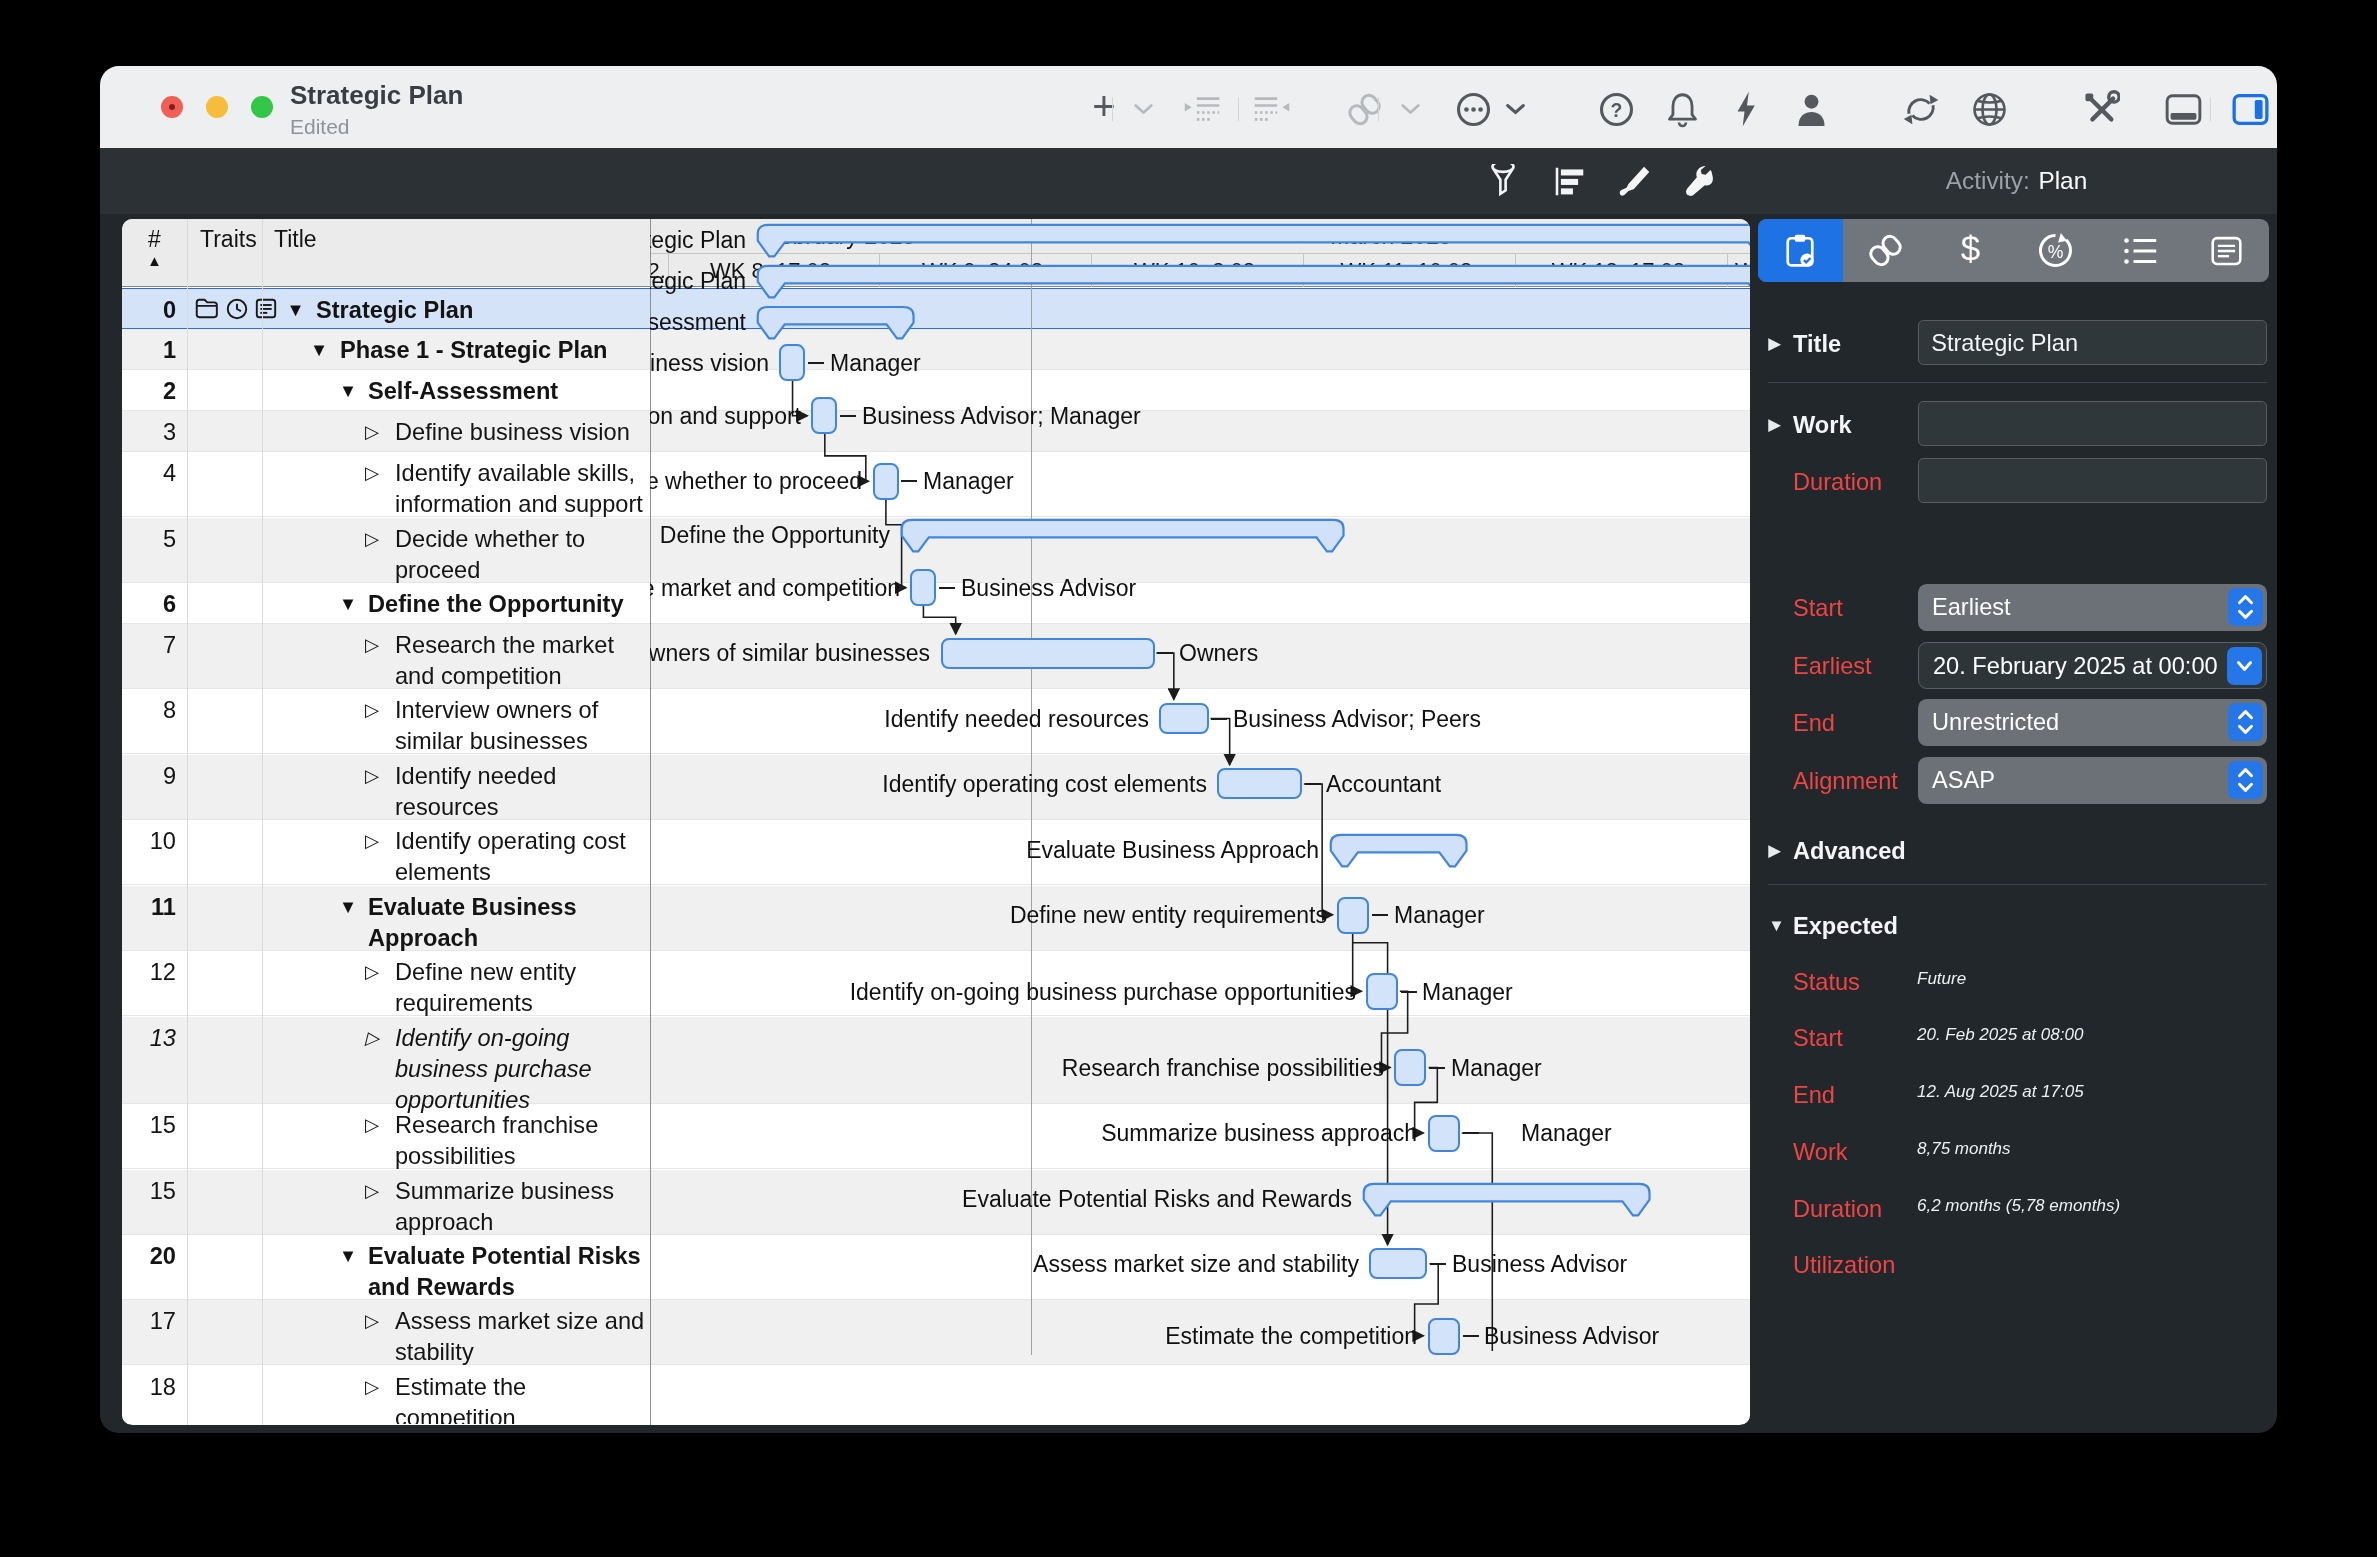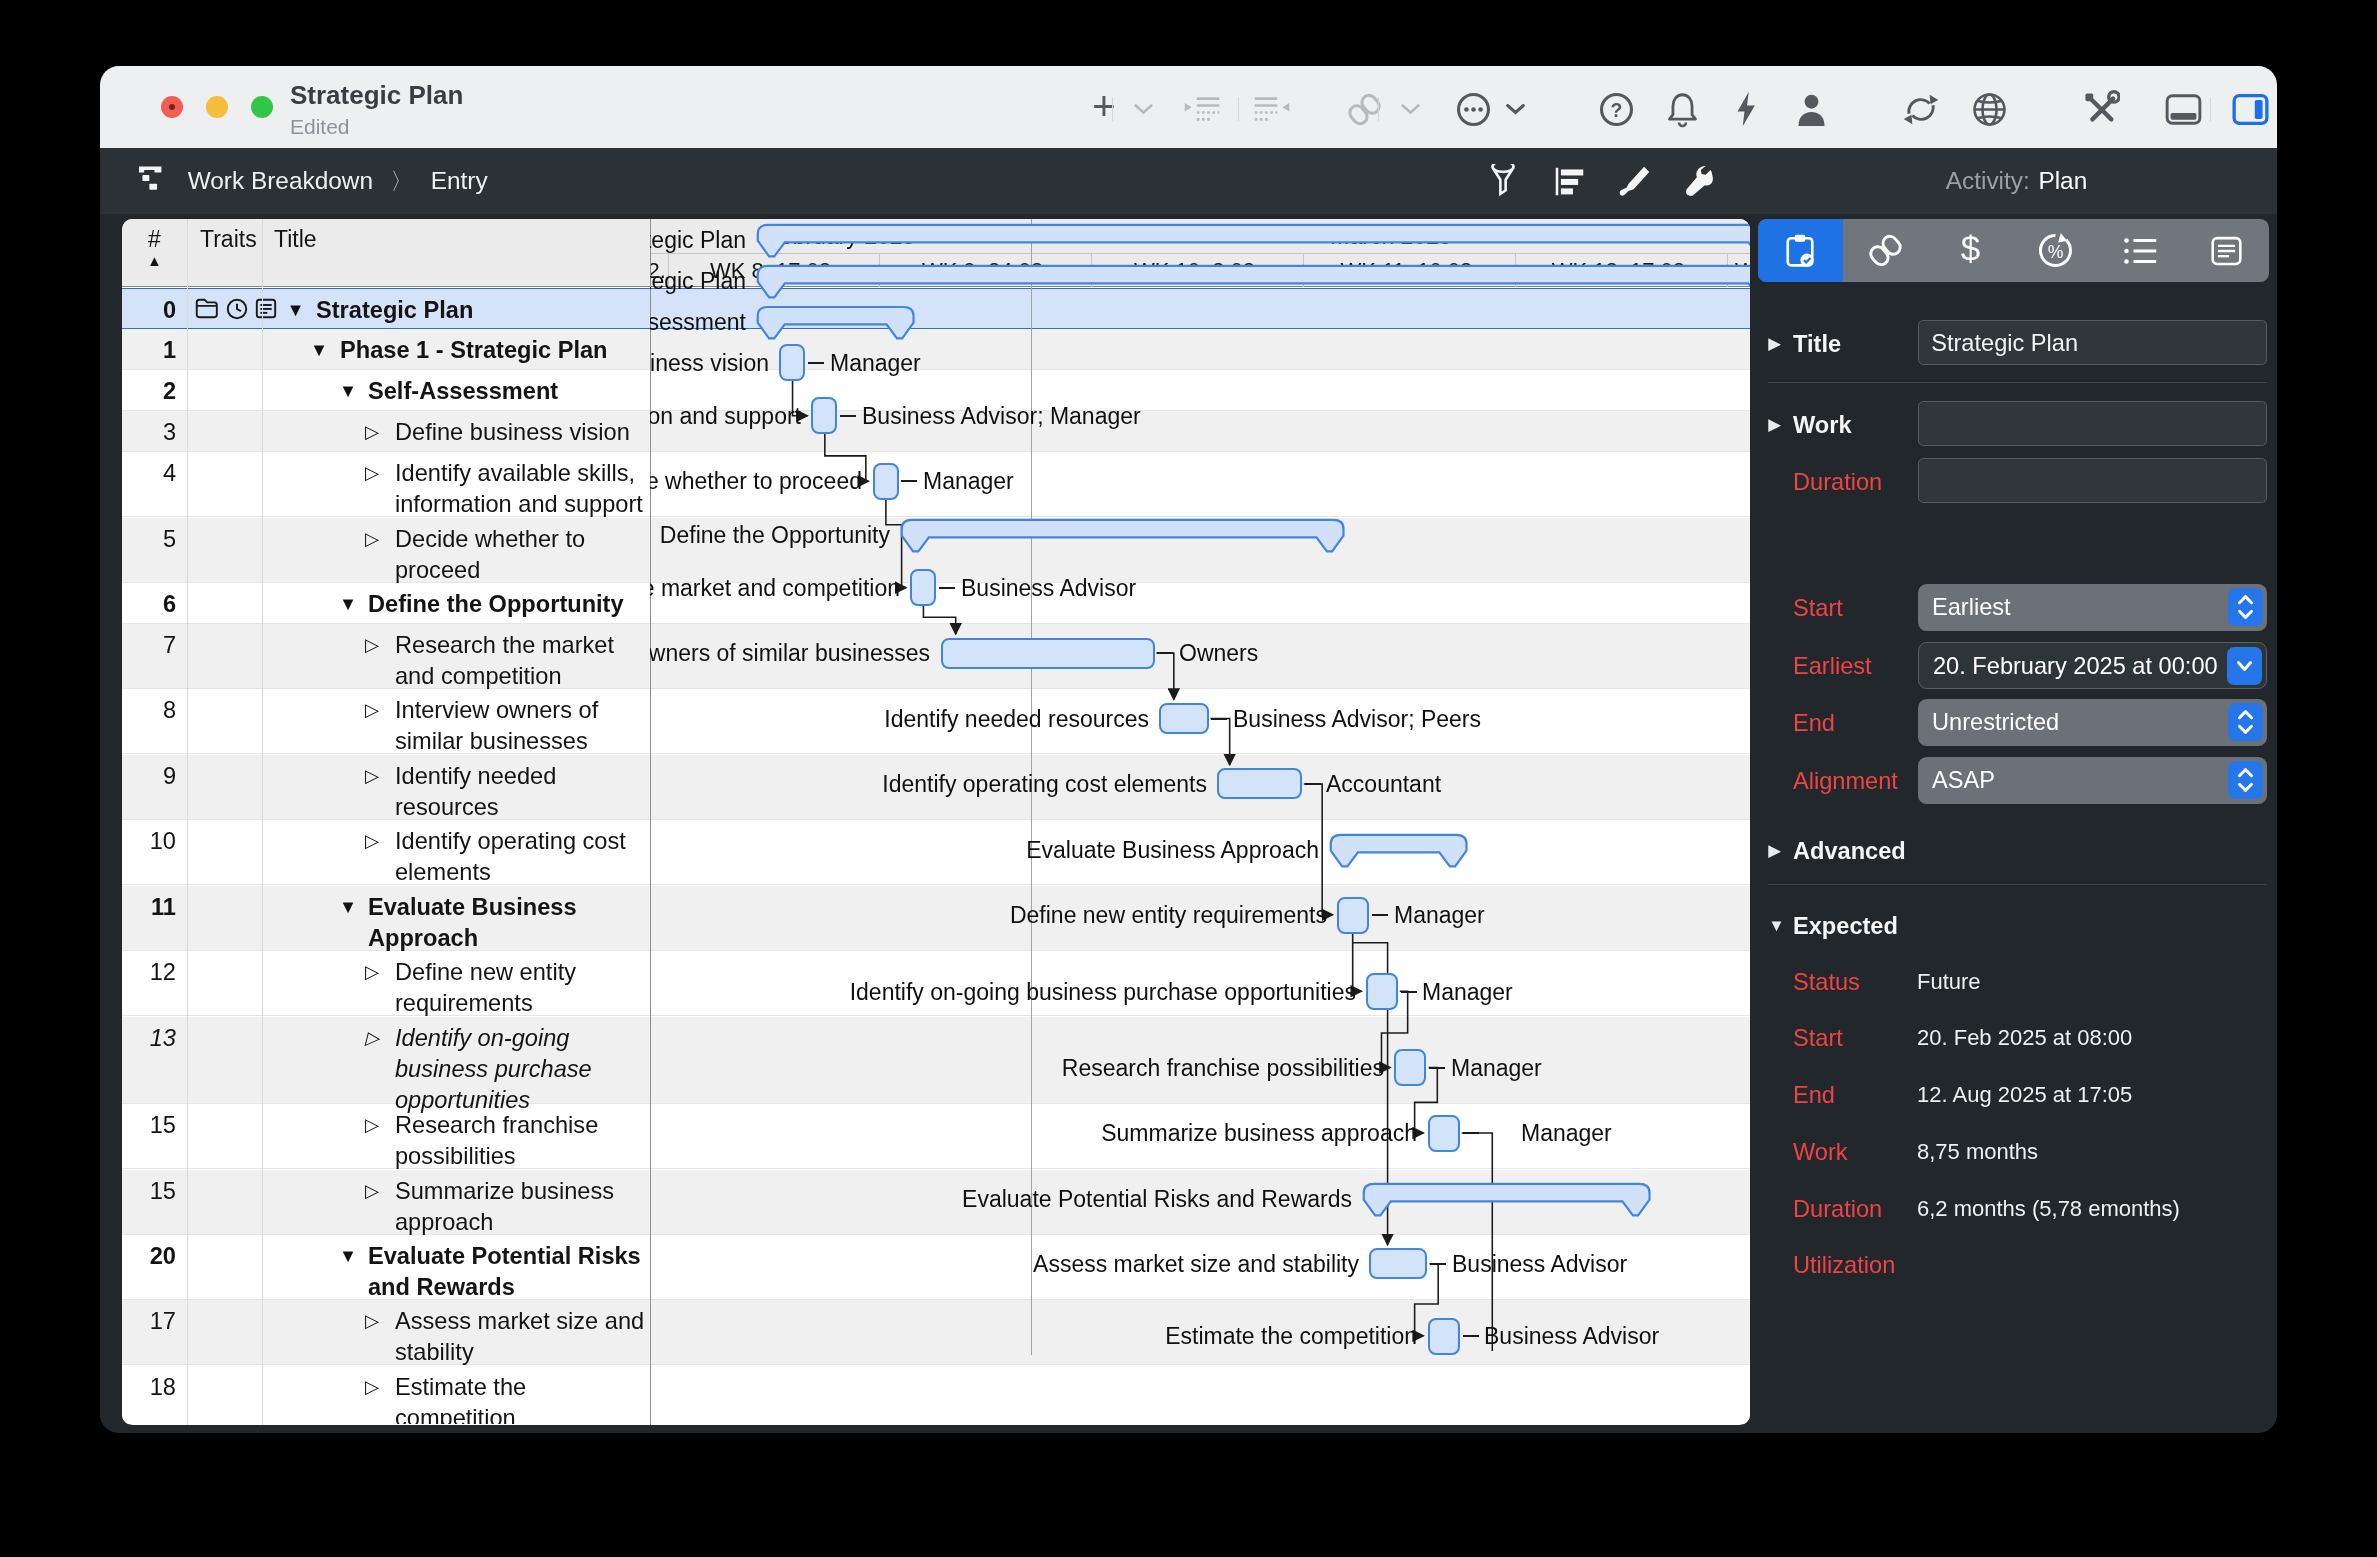--- a/index.html
+++ b/index.html
@@ -69,21 +69,21 @@
   .vsep.main{background:#8b9095;}
   
   .inspector{position:absolute;left:1656px;top:0;width:521px;height:1218px;color:#eef1f2;}
   .tabbar{position:absolute;left:1.7px;top:5.2px;width:511px;height:63px;background:#70767b;border-radius:8.7px;display:flex;overflow:hidden;}
   .tab{flex:1;display:flex;align-items:center;justify-content:center;color:#fff;}
   .tab.sel{background:#1e72e4;}
   .ins-row{position:absolute;left:0;width:100%;height:49px;}
   .ins-tri{position:absolute;left:12.2px;top:14px;font-size:16.6px;color:#e8ebec;}
   .ins-label{position:absolute;left:37px;top:10.5px;font-size:23.6px;color:#ef4444;}
   .ins-label.b{font-weight:bold;color:#f4f6f7;}
-  .ins-value{position:absolute;left:161px;top:10.5px;font-size:22px;color:#eef1f2;}
+  .ins-value{position:absolute;left:161px;top:10.5px;font-size:17px;color:#eef1f2;font-style:italic;}
   .field{position:absolute;left:162px;top:0;width:349px;height:45px;background:#30373b;border:0.9px solid #565c60;border-radius:5.2px;box-sizing:border-box;font-size:23.6px;color:#f2f4f5;line-height:44px;padding-left:12.2px;}
   .popup{position:absolute;left:162px;top:0;width:349px;height:47px;background:#6b7177;border-radius:8.7px;box-sizing:border-box;font-size:23.6px;color:#fff;line-height:47px;padding-left:14px;}
   .popup.dark{background:#2e3539;border:0.9px solid #5a6065;}
   .pbtn{position:absolute;right:4.4px;top:4.4px;width:35px;height:38px;background:#2576e9;border-radius:7px;display:flex;align-items:center;justify-content:center;color:#fff;}
   .checkbox{position:absolute;left:162px;top:7px;width:27px;height:27px;background:#585f64;border-radius:6.1px;}
   .hdiv{position:absolute;left:12.2px;width:499px;height:0.9px;background:#3d4449;}
 </style>
 </head>
 <body>
 
@@ -223,34 +223,20 @@
     <div class="tsep" style="left:2110px"></div>
     <div class="ticon" style="left:2130px;color:#1b6fe8">
       <svg width="37" height="31" viewBox="0 0 42 36">
           <rect x="2" y="2" width="38" height="32" rx="6" fill="none" stroke="currentColor" stroke-width="3.8"></rect>
           <rect x="26" y="7" width="9" height="22" rx="2" fill="currentColor"></rect>
         </svg>
     </div>
   </div>
 
   <div class="navbar">
-    <div class="crumb">
-      <span>
-        <svg width="35" height="31" viewBox="0 0 40 36">
-            <g fill="#f2f4f5">
-              <path d="M2 4 h26 v7 h-8 v-3 h-12 v3 h-6 z"></path>
-              <rect x="6" y="14" width="8" height="7" rx="1"></rect>
-              <rect x="14" y="24" width="9" height="7" rx="1"></rect>
-            </g>
-          </svg>
-      </span>
-      <span>Work Breakdown</span>
-      <span class="sep">〉</span>
-      <span>Entry</span>
-    </div>
     <div class="nicon" style="left:1383px">
       <svg width="28" height="35" viewBox="0 0 32 40">
           <path d="M4 3 a12 6 0 0 1 24 0 a12 6 0 0 1 -24 0 M4 4 L13 18 L13 34 L19 30 L19 18 L28 4" fill="none" stroke="currentColor" stroke-width="3"></path>
         </svg>
     </div>
     <div class="nicon" style="left:1449px">
       <svg width="31" height="31" viewBox="0 0 36 36">
           <g fill="currentColor">
             <rect x="2" y="2" width="3" height="32"></rect>
             <rect x="8" y="4" width="26" height="7"></rect>

